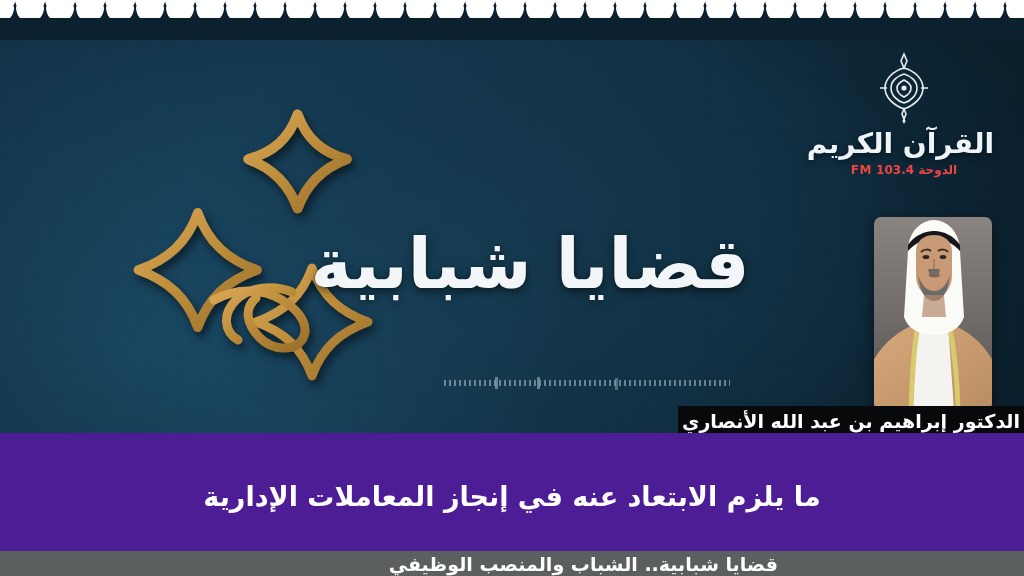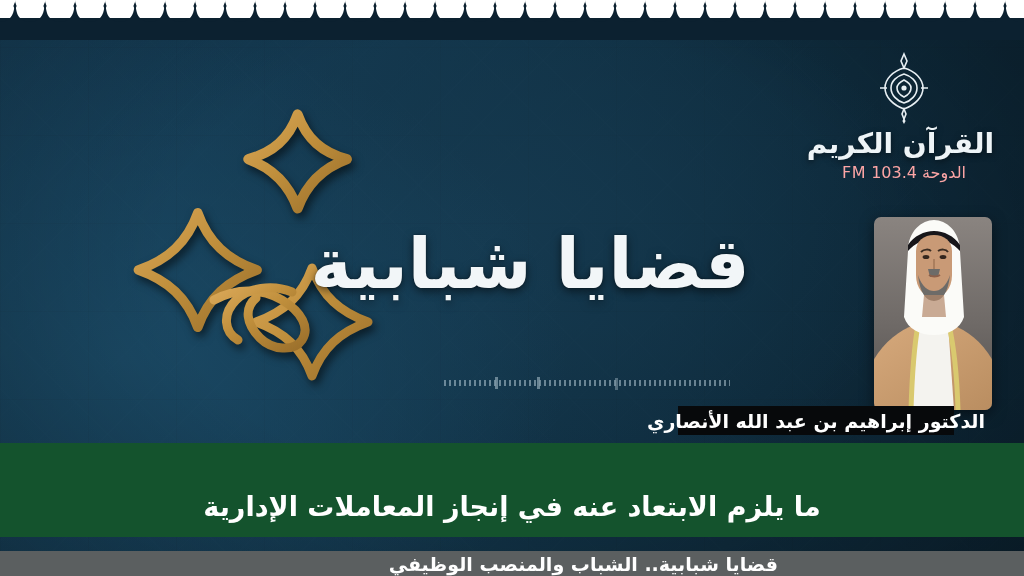--- a/index.html
+++ b/index.html
@@ -141,69 +141,70 @@
     font-size: 28px;
     font-weight: 700;
     color: #eef4f7;
     line-height: 1;
     letter-spacing: 0;
     text-shadow: 0 2px 6px rgba(0,0,0,.5);
     white-space: nowrap;
   }
   .logo-sub {
     margin-top: 5px;
-    font-size: 16px;
-    color: #fca5a5;
+    font-size: 12px;
+    color: #ef4444;
     letter-spacing: .5px;
     white-space: nowrap;
     direction: rtl;
+    font-weight: bold;
   }
 
   
   .portrait {
     position: absolute;
     right: 32px;
     top: 217px;
     width: 118px;
     height: 193px;
     border-radius: 7px;
     overflow: hidden;
     box-shadow: 0 4px 14px rgba(0,0,0,.5);
   }
 
   
   .name-plate {
     position: absolute;
     left: 678px;
     top: 406px;
-    width: 276px;
+    width: 346px;
     height: 29px;
     background: #07090b;
     display: flex;
     align-items: center;
     justify-content: center;
     direction: rtl;
     text-align: center;
   }
   .name-plate span {
     font-size: 19px;
     font-weight: 700;
     color: #ffffff;
     white-space: nowrap;
     letter-spacing: 0;
   }
 
   
   .green-band {
     position: absolute;
     left: 0;
-    top: 443px;
-    width: 1024px;
-    height: 94px;
-    background: #14532d;
+    top: 433px;
+    width: 1024px;
+    height: 118px;
+    background: #4c1d95;
     direction: rtl;
   }
   .green-band .topic {
     position: absolute;
     right: 0; left: 0;
     top: 48px;
     text-align: center;
     font-size: 27px;
     font-weight: 700;
     color: #ffffff;

